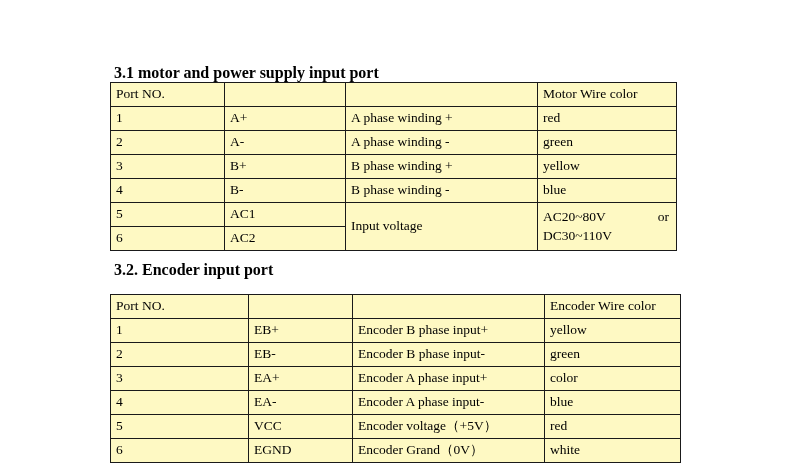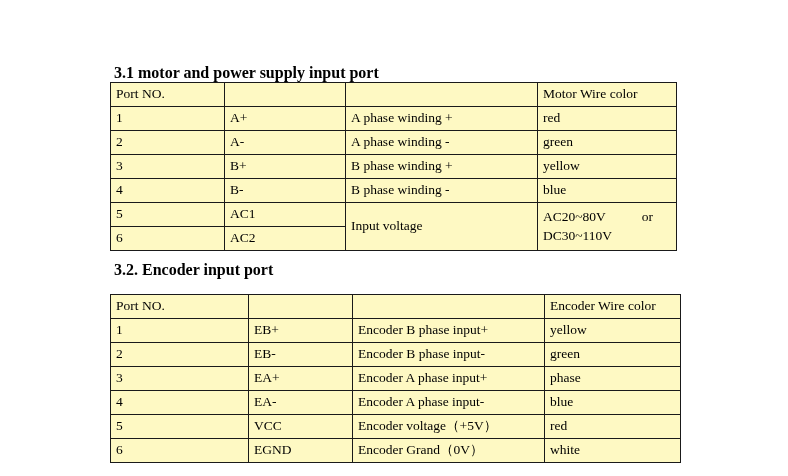--- a/index.html
+++ b/index.html
@@ -95,21 +95,21 @@
     display: block;
     line-height: 19px;
     white-space: nowrap;
   }
   .volt-row {
     display: flex;
     align-items: flex-end;
     line-height: 19px;
   }
   .volt-or {
-    margin-left: 36px;
+    margin-left: 52px;
   }
 
   
   .footnote {
     position: absolute;
     left: 124px;
     top: 450px;
     font-size: 14px;
     white-space: nowrap;
     margin-top: 32px;
@@ -205,21 +205,21 @@
       <tr>
         <td>2</td>
         <td>EB-</td>
         <td>Encoder B phase input-</td>
         <td>green</td>
       </tr>
       <tr>
         <td>3</td>
         <td>EA+</td>
         <td>Encoder A phase input+</td>
-        <td>phase</td>
+        <td>color</td>
       </tr>
       <tr>
         <td>4</td>
         <td>EA-</td>
         <td>Encoder A phase input-</td>
         <td>blue</td>
       </tr>
       <tr>
         <td>5</td>
         <td>VCC</td>

